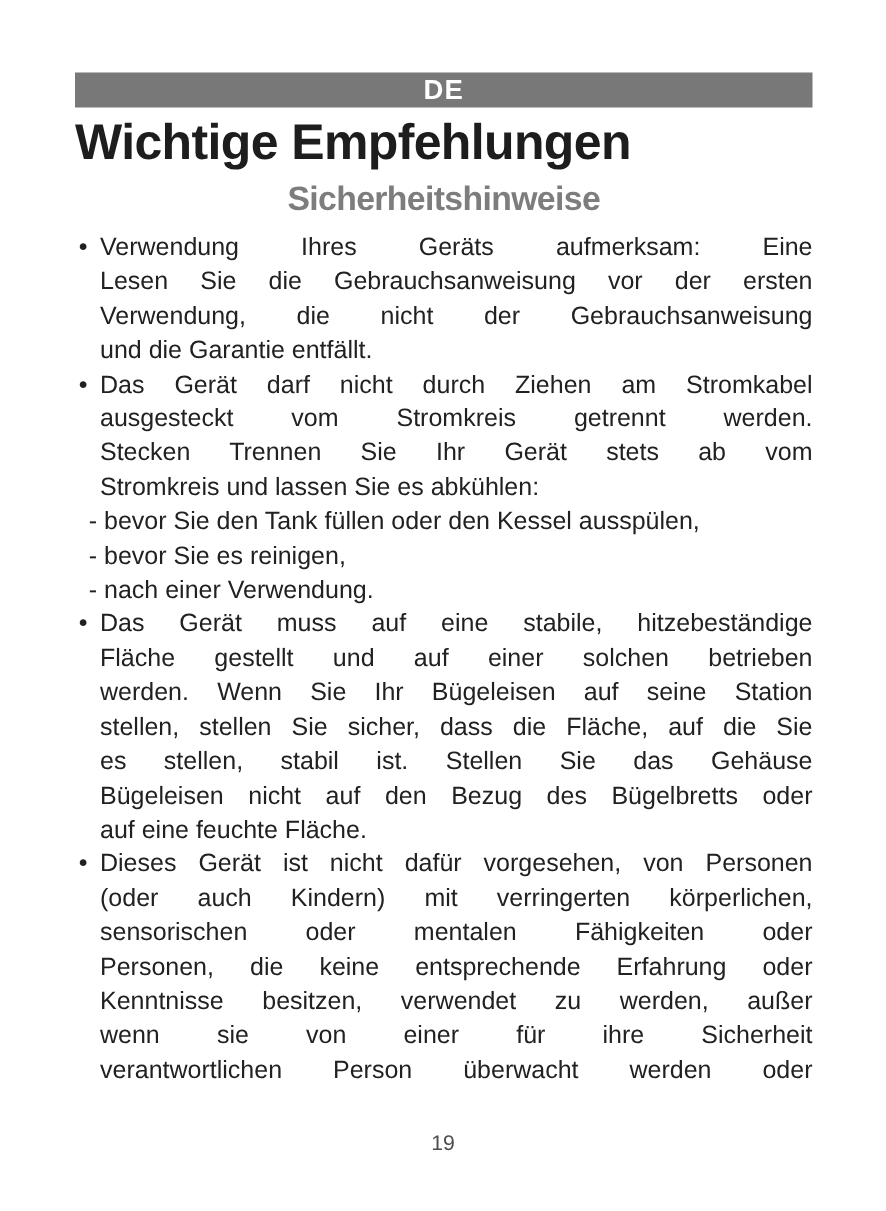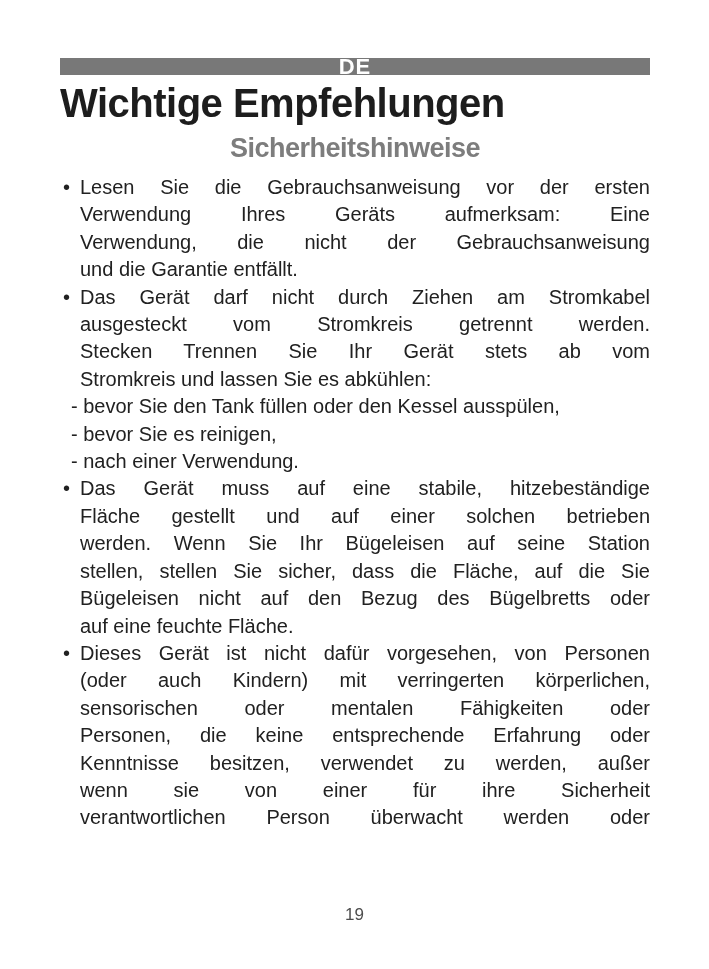--- a/index.html
+++ b/index.html
@@ -11,21 +11,21 @@
   }
   .page {
     position: relative;
     width: 709px;
     height: 969px;
     background: #ffffff;
     padding: 58px 59px 0 60px;
     overflow: hidden;
   }
   .lang-bar {
-    height: 17px;
+    height: 28px;
     background: #787878;
     display: flex;
     align-items: center;
     justify-content: center;
   }
   .lang-code {
     color: #ffffff;
     font-weight: bold;
     font-size: 22px;
     letter-spacing: 1px;
@@ -89,22 +89,22 @@
   </div>
 
   <h1 class="title">Wichtige Empfehlungen</h1>
 
   <h2 class="subtitle">Sicherheitshinweise</h2>
 
   <div class="bullets" id="bullet-list">
       <div class="bullet-item">
         <span class="bullet-marker">•</span>
         <div class="bullet-body">
+          <div class="line j">Verwendung Ihres Geräts aufmerksam: Eine</div>
           <div class="line j">Lesen Sie die Gebrauchsanweisung vor der ersten</div>
-          <div class="line j">Verwendung Ihres Geräts aufmerksam: Eine</div>
           <div class="line j">Verwendung, die nicht der Gebrauchsanweisung</div>
           <div class="line">und die Garantie entfällt.</div>
         </div>
       </div>
       <div class="bullet-item">
         <span class="bullet-marker">•</span>
         <div class="bullet-body">
           <div class="line j">Das Gerät darf nicht durch Ziehen am Stromkabel</div>
           <div class="line j">ausgesteckt vom Stromkreis getrennt werden.</div>
           <div class="line j">Stecken Trennen Sie Ihr Gerät stets ab vom</div>
@@ -114,20 +114,21 @@
           <div class="line sub">- nach einer Verwendung.</div>
         </div>
       </div>
       <div class="bullet-item">
         <span class="bullet-marker">•</span>
         <div class="bullet-body">
           <div class="line j">Das Gerät muss auf eine stabile, hitzebeständige</div>
           <div class="line j">Fläche gestellt und auf einer solchen betrieben</div>
           <div class="line j">werden. Wenn Sie Ihr Bügeleisen auf seine Station</div>
           <div class="line j">stellen, stellen Sie sicher, dass die Fläche, auf die Sie</div>
+          <div class="line j">es stellen, stabil ist. Stellen Sie das Gehäuse</div>
           <div class="line j">Bügeleisen nicht auf den Bezug des Bügelbretts oder</div>
           <div class="line">auf eine feuchte Fläche.</div>
         </div>
       </div>
       <div class="bullet-item">
         <span class="bullet-marker">•</span>
         <div class="bullet-body">
           <div class="line j">Dieses Gerät ist nicht dafür vorgesehen, von Personen</div>
           <div class="line j">(oder auch Kindern) mit verringerten körperlichen,</div>
           <div class="line j">sensorischen oder mentalen Fähigkeiten oder</div>

